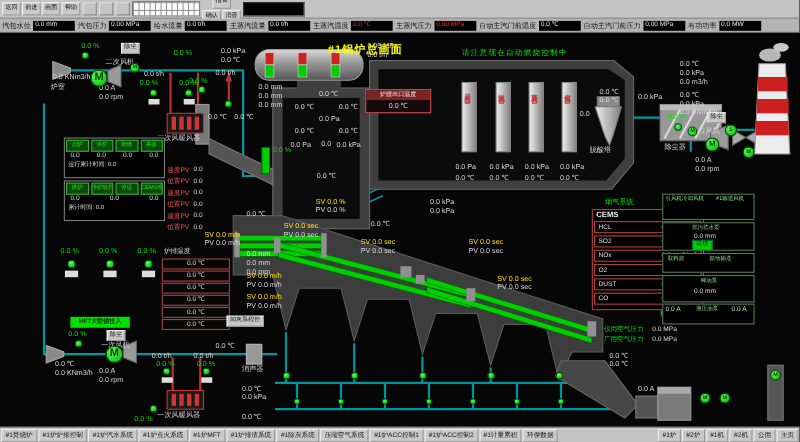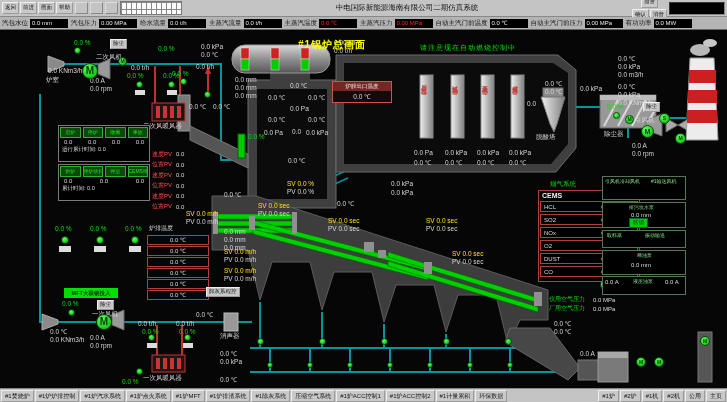--- a/index.html
+++ b/index.html
@@ -92,21 +92,20 @@
     <div class="tabs">
         <button class="tbtn">返回</button>
         <button class="tbtn">前进</button>
         <button class="tbtn">画面</button>
         <button class="tbtn">帮助</button>
       </div>
     <span class="blankslot"></span>
     <span class="blankslot"></span>
     <span class="blankslot"></span>
     <div class="ledgrid"></div>
-    <div class="wtitle">中电国际新能源海南有限公司二期仿真系统</div>
     <div class="alarmc">
       <div class="acol">
         <button class="tbtn">报警</button>
         <div class="ack">
             <button class="tbtn">确认</button>
             <button class="tbtn">消音</button>
           </div>
       </div>
       <div class="ablack"></div>
     </div>

